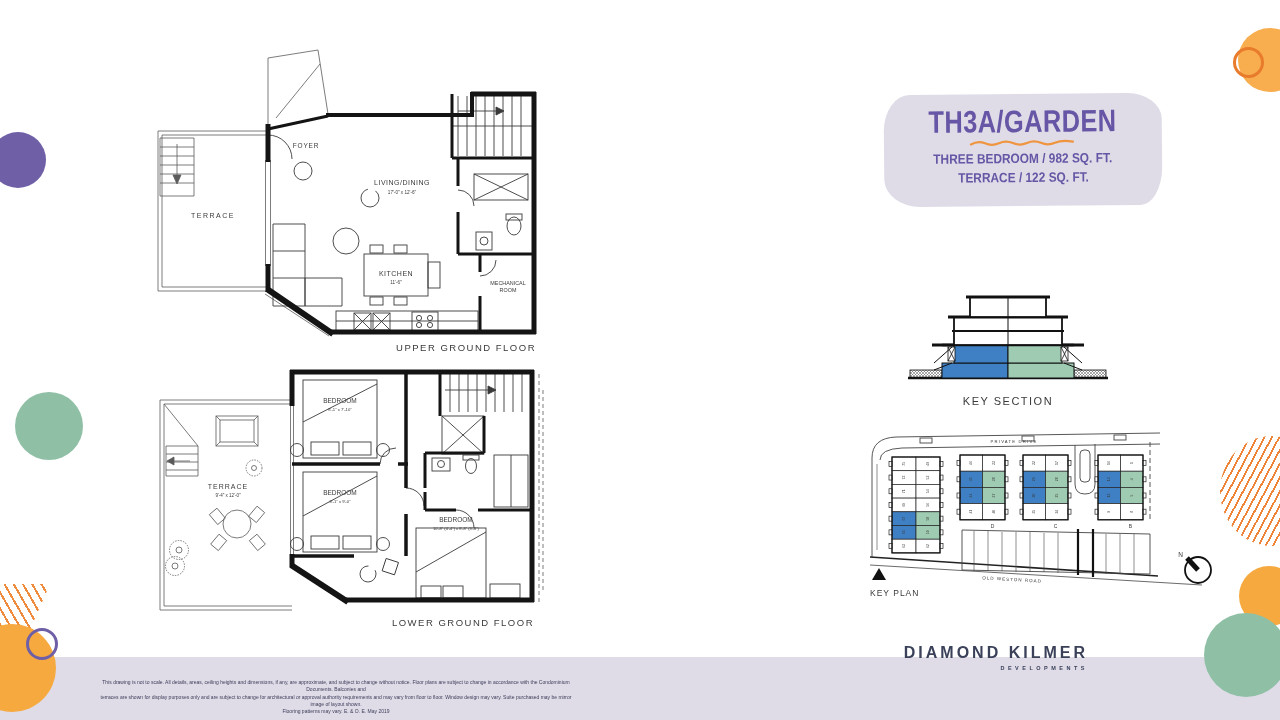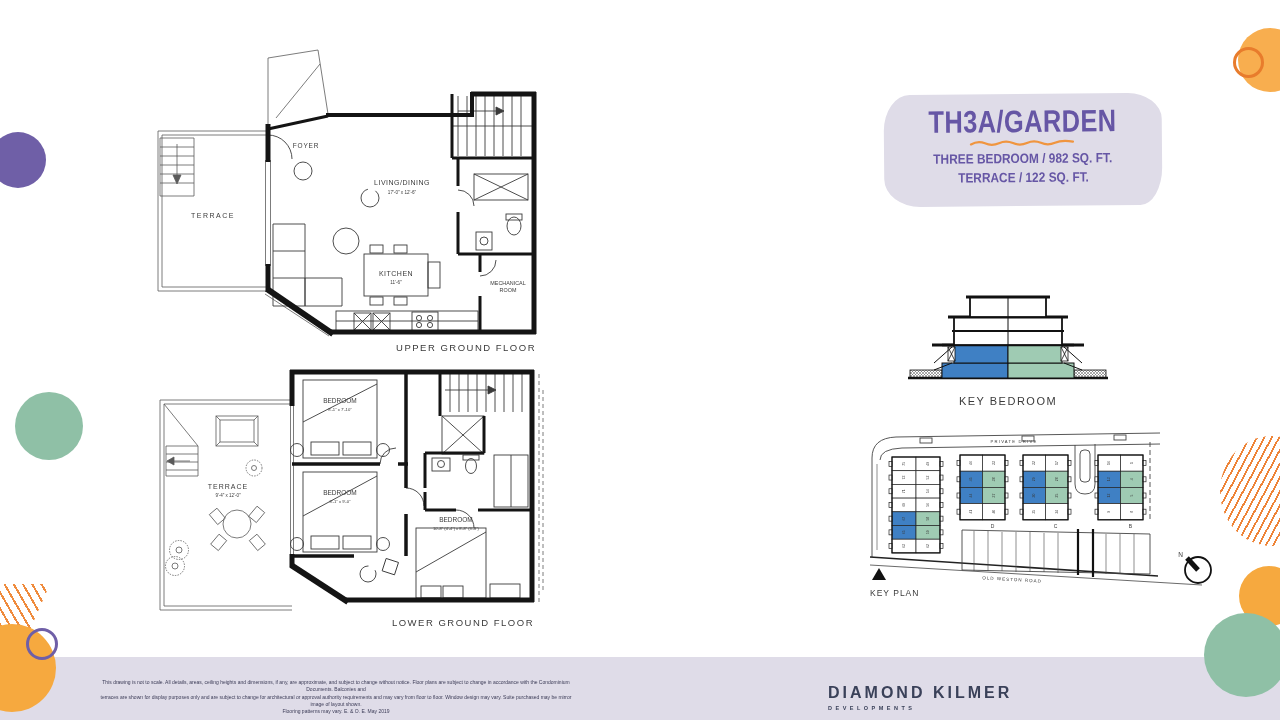--- a/index.html
+++ b/index.html
@@ -13,21 +13,21 @@
       background:var(--band_lavender);border-radius:26px 34px 22px 36px/36px 26px 38px 28px;
       transform:rotate(-.5deg);text-align:center;padding-top:10px;box-sizing:border-box}
   #title-text{font-size:31px;font-weight:bold;color:var(--accent_purple);letter-spacing:.5px;
       display:inline-block;transform:scaleX(.82);white-space:nowrap}
   .subline{font-size:13.5px;font-weight:bold;color:var(--accent_purple);display:inline-block;
       transform:scaleX(.88);line-height:1.3;white-space:nowrap}
   #squiggle{display:block;margin:-1px auto 2px auto;position:static}
   #footer-band{position:absolute;left:0;top:657px;width:1280px;height:63px;background:var(--band_lavender)}
   #disclaimer{position:absolute;left:96px;top:679px;width:480px;font-size:5px;line-height:1.45;
       color:#3c3c57;text-align:center}
-  #brand{position:absolute;left:828px;top:684px;width:260px;text-align:left;color:var(--brand_navy)}
+  #brand{position:absolute;left:828px;top:644px;width:260px;text-align:right;color:var(--brand_navy)}
   #brand-name{font-size:16px;letter-spacing:3px;font-weight:600}
   #brand-sub{font-size:5.5px;letter-spacing:3.5px;margin-top:3px;font-weight:600}
   .hatch-deco{position:absolute}
 </style>
 </head>
 <body>
 
 <div class="circle" style="left:-10px;top:132px;width:56px;height:56px;background:var(--deco_purple);z-index:3"></div>
 <div class="circle" style="left:15px;top:392px;width:68px;height:68px;background:var(--deco_teal);z-index:3"></div>
 <div class="hatch-deco" style="left:-6px;top:584px;width:70px;height:80px;z-index:3;
@@ -235,21 +235,21 @@
     <path d="M34,62 H166" stroke-width="2.5"></path>
     <rect x="46" y="34" width="108" height="28" fill="#fff" stroke-width="1.8"></rect>
     <path d="M44,48 H156" stroke-width="2"></path>
     <path d="M100,34 V62" stroke-width="1"></path>
     <path d="M40,34 H160" stroke-width="3"></path>
     <rect x="62" y="14" width="76" height="20" fill="#fff" stroke-width="1.8"></rect>
     <path d="M58,14 H142" stroke-width="3"></path>
     <path d="M100,14 V34" stroke-width="1"></path>
   </g>
 </svg>
-<div class="caption" style="left:908px;top:395px;width:200px">KEY BEDROOM</div>
+<div class="caption" style="left:908px;top:395px;width:200px">KEY SECTION</div>
 
 <svg id="keyplan-svg" style="left:862px;top:424px" width="360" height="178" viewBox="0 0 360 178">
   <g stroke="#444" stroke-width="0.9" fill="none">
     <path d="M10,34 Q10,14 34,13 L298,9"></path>
     <path d="M18,36 Q18,25 40,24 L298,20"></path>
     <path d="M10,34 V133"></path>
     <path d="M15,40 V126" stroke-width="0.6"></path>
     <path d="M213,21 V60 Q213,70 223,70 Q233,70 233,60 V20"></path>
     <rect x="218" y="26" width="10" height="32" rx="4"></rect>
     <rect x="58" y="14" width="12" height="5"></rect>

